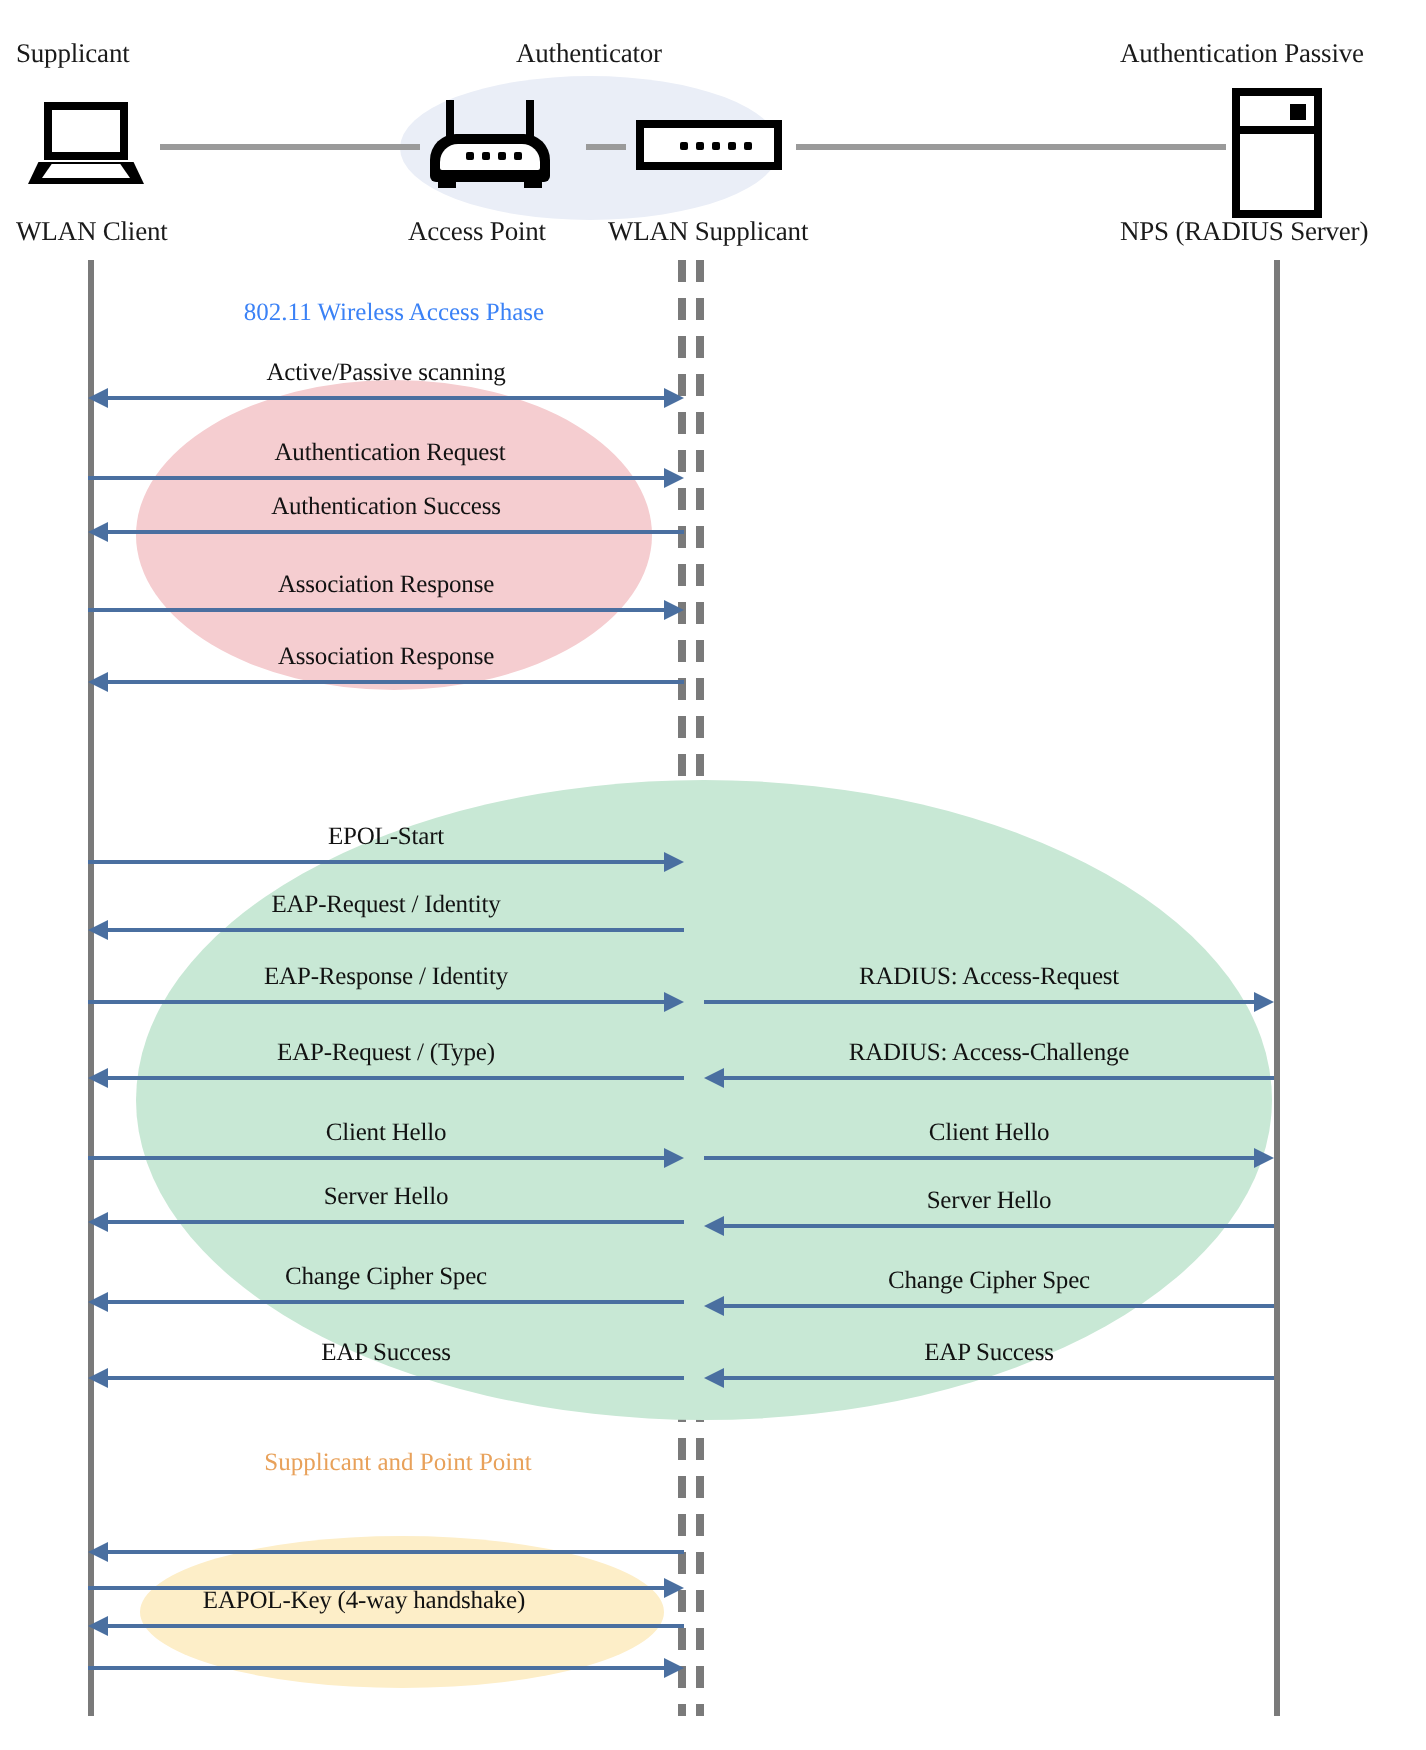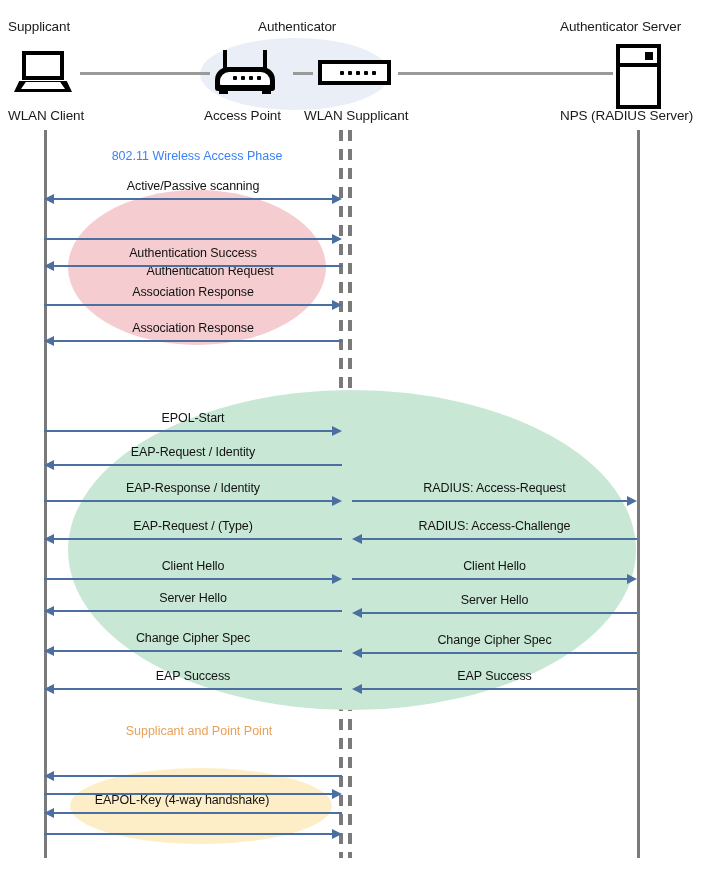--- a/index.html
+++ b/index.html
@@ -10,20 +10,21 @@
   body {
     font-family: "Liberation Sans", sans-serif;
     -webkit-font-smoothing: antialiased;
   }
   #stage {
     position: relative;
     width: 713px;
     height: 875px;
     background: #ffffff;
     overflow: hidden;
+    font-family: Liberation Serif, serif;
   }
 
   
   .role-title {
     position: absolute;
     font-size: 13.5px;
     color: #1a1a1a;
     white-space: nowrap;
     letter-spacing: -0.1px;
   }
@@ -201,21 +202,21 @@
 </style>
 </head>
 <body>
 
 <div id="stage">
 
   <div class="auth-blob" style="left:200px; top:38px; width:190px; height:72px;"></div>
 
   <div class="role-title" style="left:8px; top:19px;">Supplicant</div>
   <div class="role-title" style="left:258px; top:19px;">Authenticator</div>
-  <div class="role-title" style="left:560px; top:19px;">Authenticator Server</div>
+  <div class="role-title" style="left:560px; top:19px;">Authentication Passive</div>
 
   <div class="hlink" style="left:80px; top:72px; width:130px;"></div>
   <div class="hlink" style="left:293px; top:72px; width:20px;"></div>
   <div class="hlink" style="left:398px; top:72px; width:215px;"></div>
 
   <div class="icon" style="left:14px; top:51px; width:58px; height:42px;">
     <div class="laptop-screen"></div>
     <div class="laptop-base"></div>
     <div class="laptop-base-inner"></div>
   </div>
@@ -269,21 +270,21 @@
   <div class="msg" style="left:44px; top:198px; width:298px;">
     <div class="msg-line" style="left:10px; width:278px;"></div>
     <div class="arrow-head arrow-left" style="left:0px;"></div>
     <div class="arrow-head arrow-right" style="left:288px;"></div>
     <div class="msg-label" style="left:0px; width:298px;">Active/Passive scanning</div>
   </div>
 
   <div class="msg" style="left:44px; top:238px; width:298px;">
     <div class="msg-line" style="left:0px; width:288px;"></div>
     <div class="arrow-head arrow-right" style="left:288px;"></div>
-    <div class="msg-label" style="left:17px; width:298px;margin-top:45px;">Authentication Request</div>
+    <div class="msg-label" style="left:2px; width:298px;">Authentication Request</div>
   </div>
 
   <div class="msg" style="left:44px; top:265px; width:298px;">
     <div class="msg-line" style="left:10px; width:288px;"></div>
     <div class="arrow-head arrow-left" style="left:0px;"></div>
     <div class="msg-label" style="left:0px; width:298px;">Authentication Success</div>
   </div>
 
   <div class="msg" style="left:44px; top:304px; width:298px;">
     <div class="msg-line" style="left:0px; width:288px;"></div>

